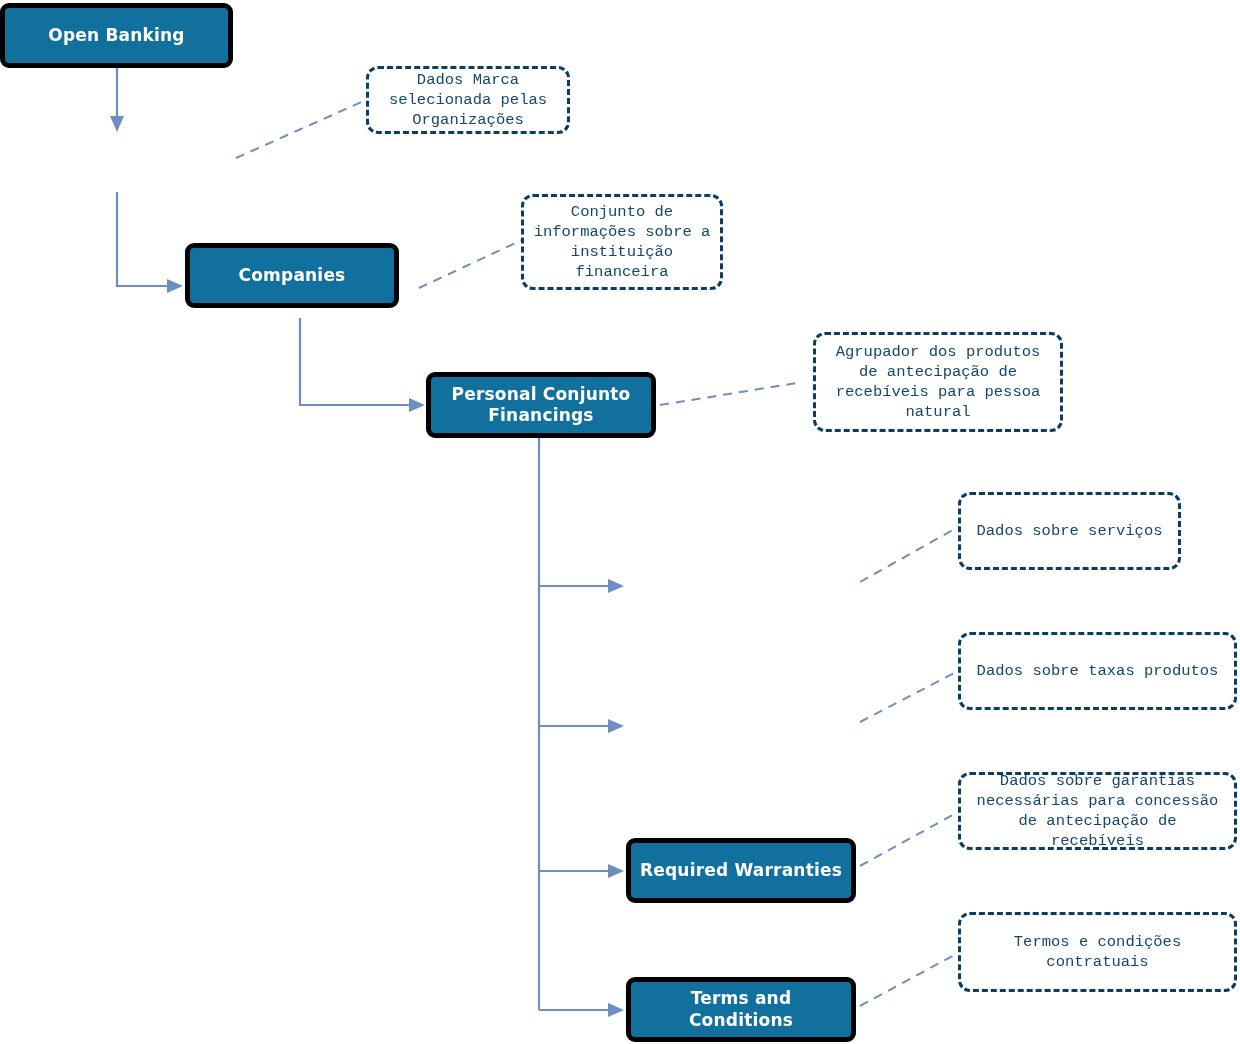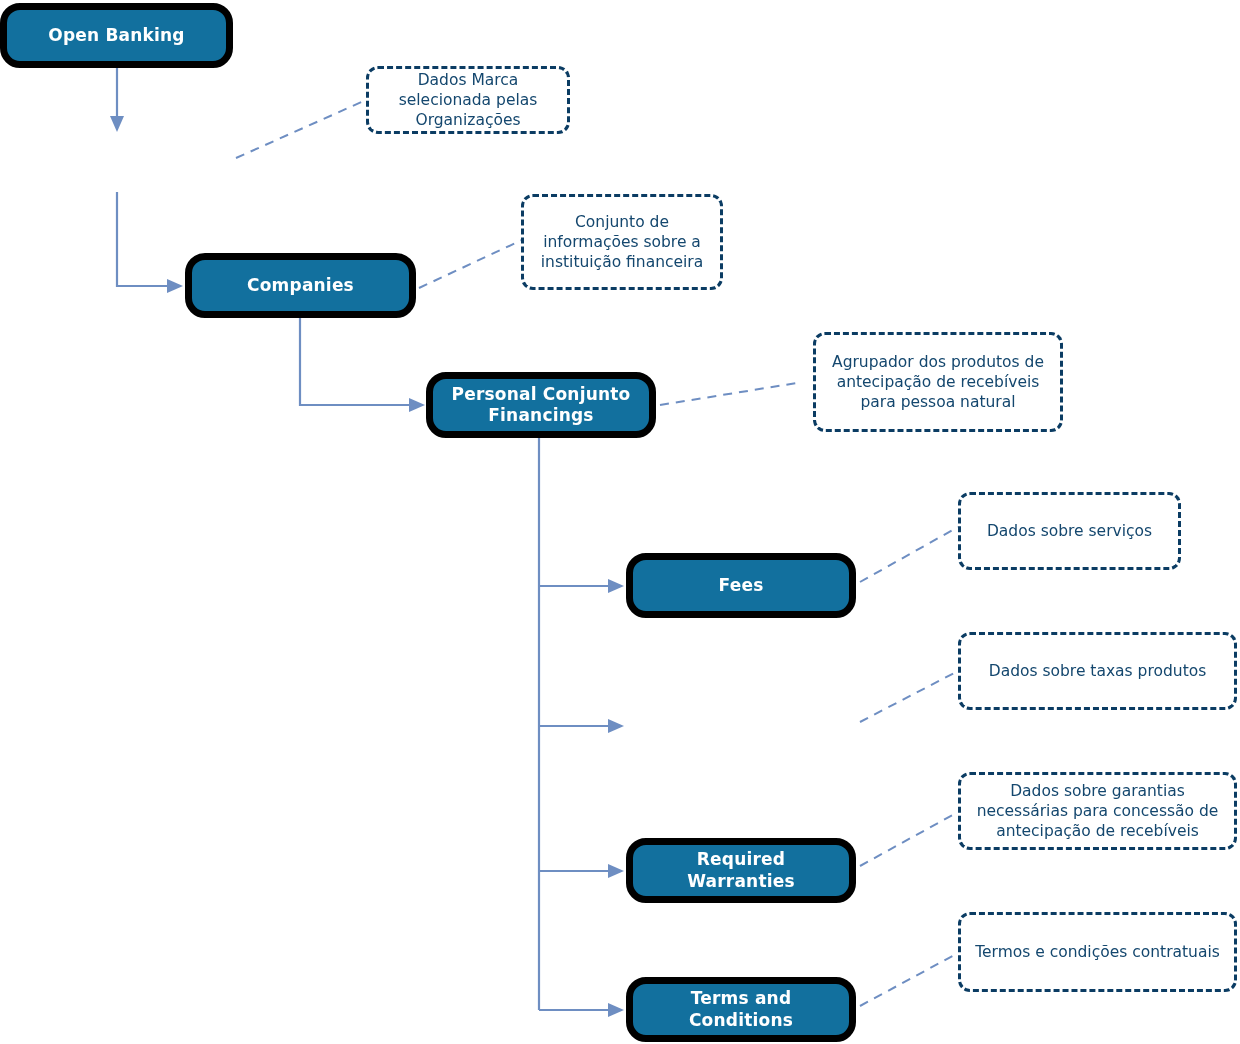--- a/index.html
+++ b/index.html
@@ -38,22 +38,22 @@
     fill: none;
     stroke: #6E8EC2;
     stroke-width: 2;
     stroke-dasharray: 9 7;
   }
   
   .node {
     position: absolute;
     box-sizing: border-box;
     background: #12709E;
-    border: 7px solid #000000;
-    border-radius: 20px;
+    border: 5px solid #000000;
+    border-radius: 9px;
     display: flex;
     align-items: center;
     justify-content: center;
     text-align: center;
     color: #ffffff;
     font-weight: bold;
     font-size: 17px;
     line-height: 1.25;
     letter-spacing: 0.2px;
     font-family: "DejaVu Sans", sans-serif;
@@ -74,20 +74,21 @@
     justify-content: center;
     text-align: center;
     color: #14476E;
     font-size: 15.5px;
     line-height: 1.30;
     font-family: "DejaVu Sans", sans-serif;
   }
   .note span {
     display: block;
     padding: 0 9px;
+    font-family: Liberation Mono, monospace;
   }
 </style>
 </head>
 <body>
 
 <div id="canvas">
 
   <svg id="wires" viewBox="0 0 1240 1044" width="1240" height="1044">
 
     <g>
@@ -136,34 +137,31 @@
     <path class="note-link" d="M860,722 L958,671"></path>
     <path class="note-link" d="M860,866 L958,812"></path>
     <path class="note-link" d="M860,1006 L958,953"></path>
   </svg>
 
   <div class="node" style="left:0px; top:3px; width:233px; height:65px;">
     <span>Open Banking</span>
   </div>
 
 
-  <div class="node" style="left:185px; top:253px; width:231px; height:65px;">
+  <div class="node" style="left:185px; top:243px; width:214px; height:65px;">
     <span>Companies</span>
   </div>
 
   <div class="node" style="left:426px; top:372px; width:230px; height:66px;">
     <span>
       <span>Personal Conjunto</span>
       <span>Financings</span>
     </span>
   </div>
 
-  <div class="node" style="left:626px; top:553px; width:230px; height:65px;">
-    <span>Fees</span>
-  </div>
 
 
   <div class="node" style="left:626px; top:838px; width:230px; height:65px;">
     <span>Required Warranties</span>
   </div>
 
   <div class="node" style="left:626px; top:977px; width:230px; height:65px;">
     <span>Terms and Conditions</span>
   </div>
 

